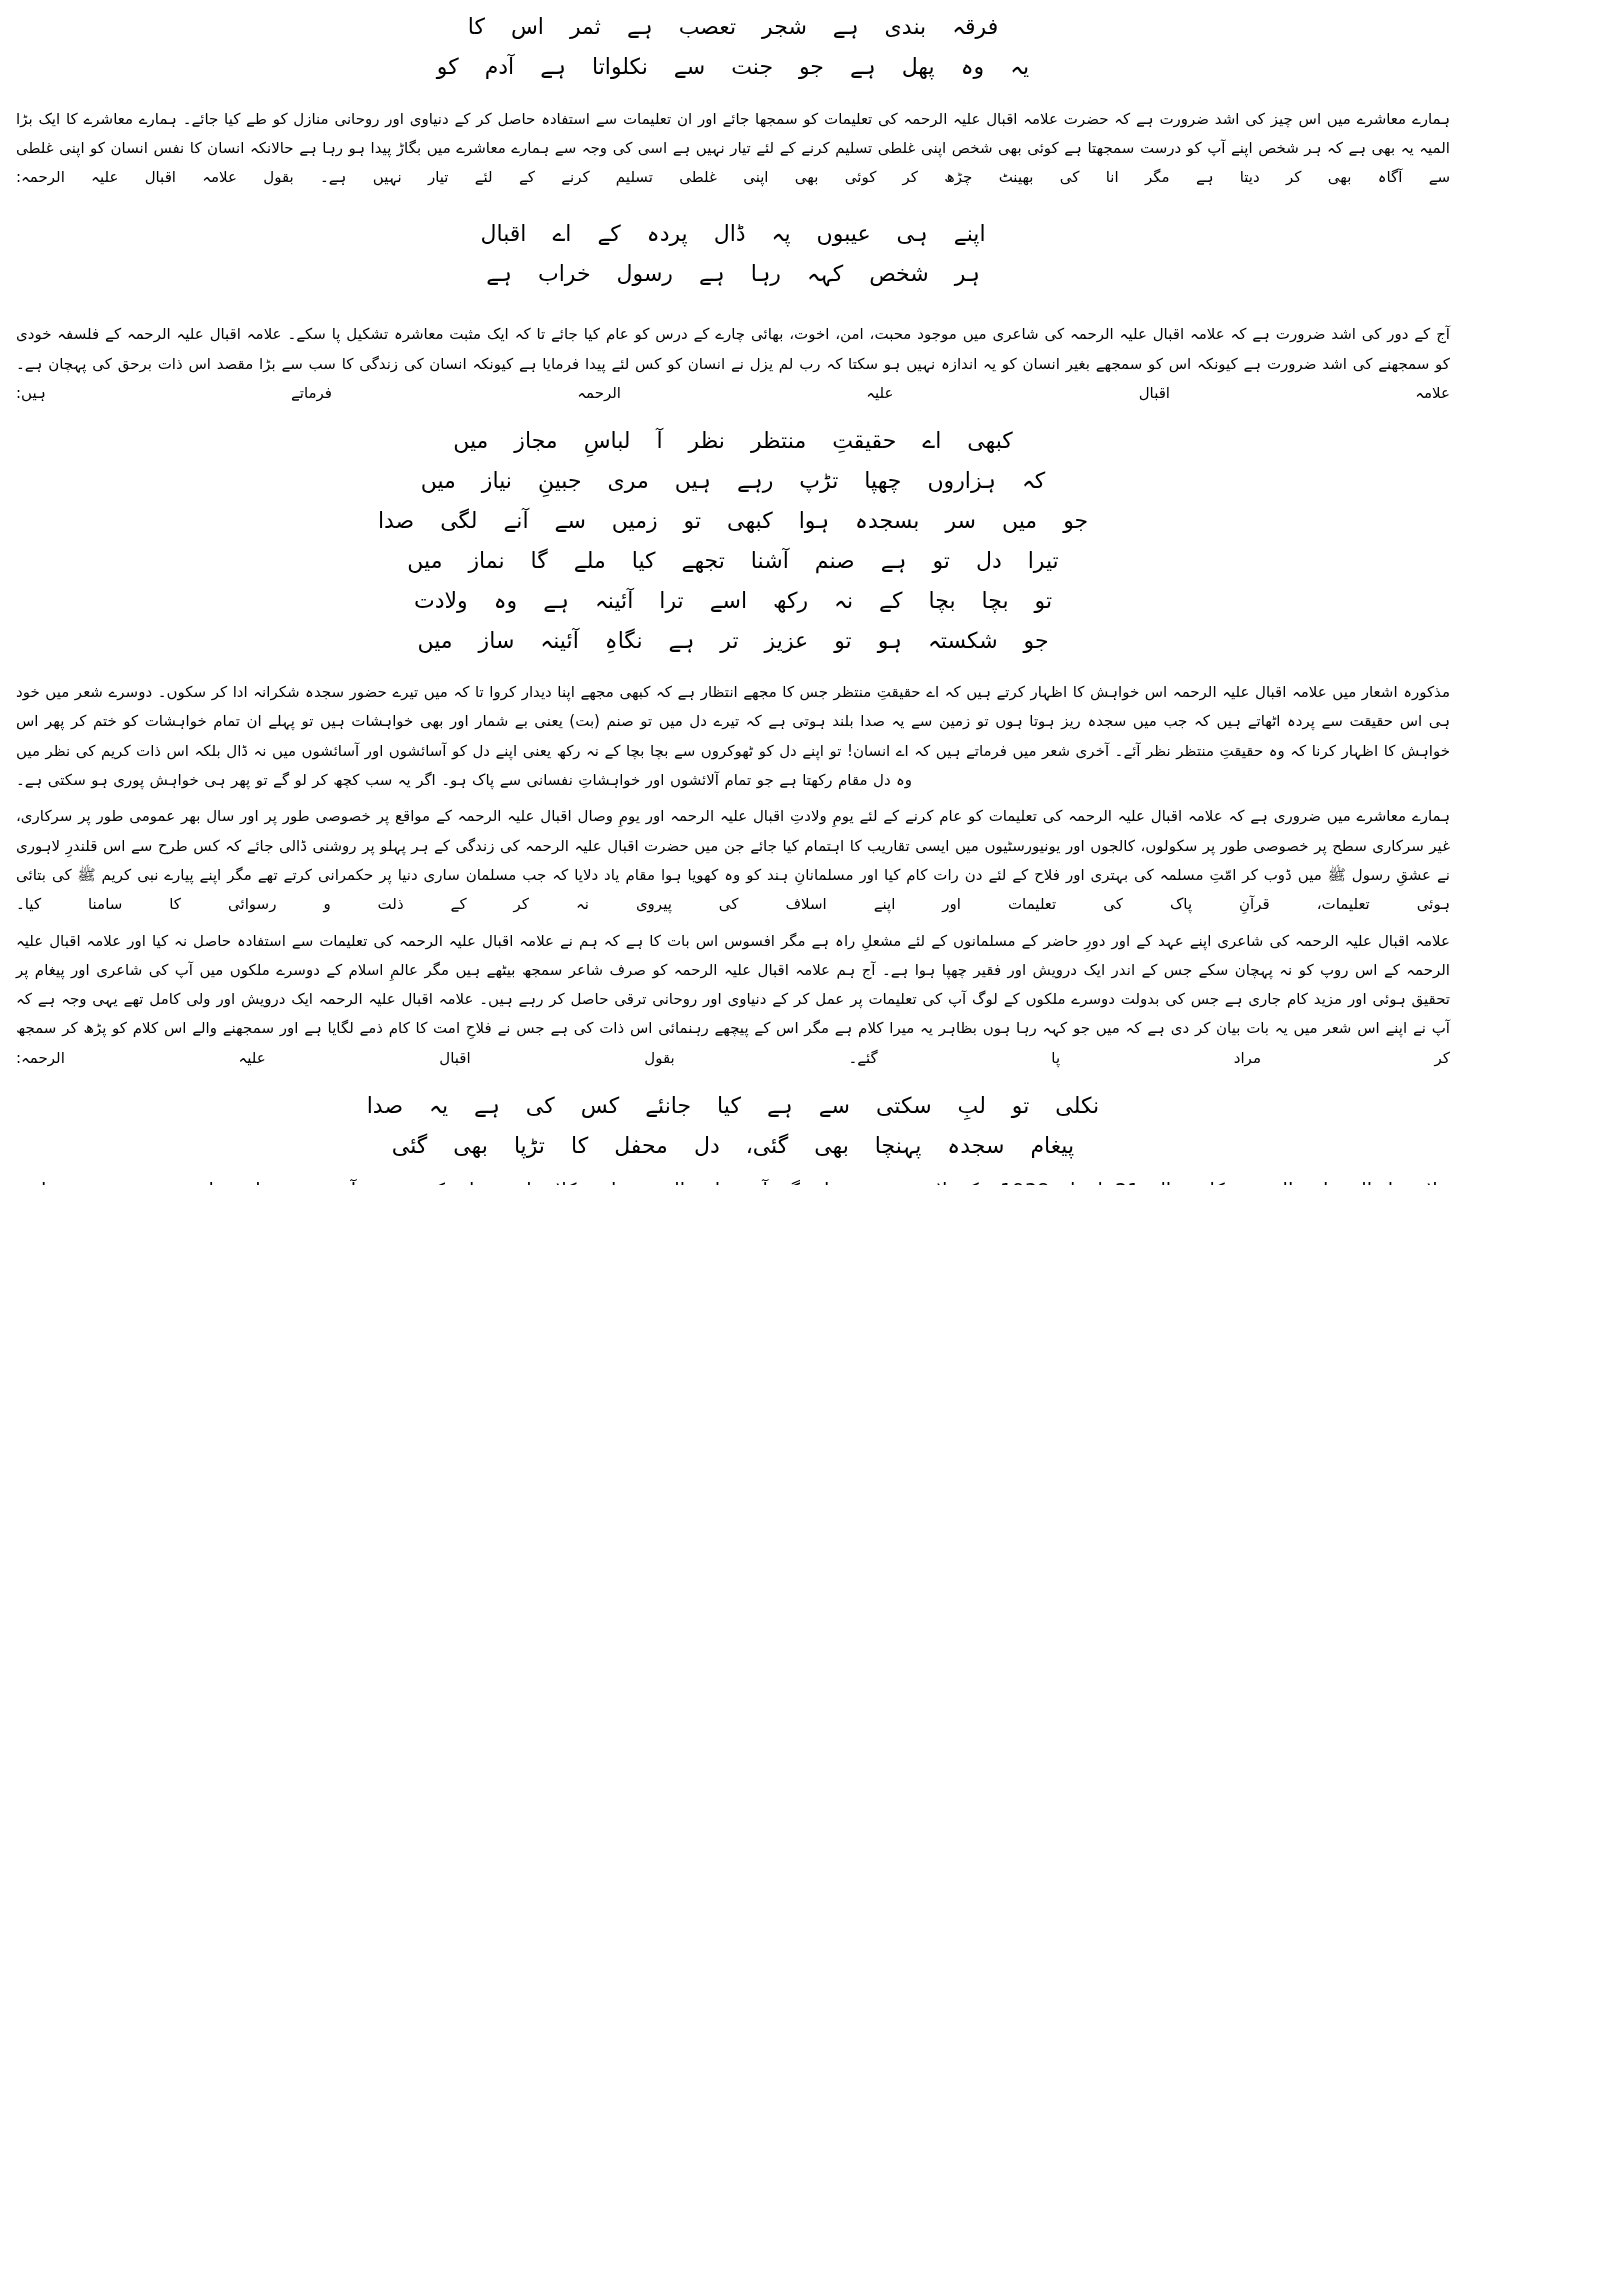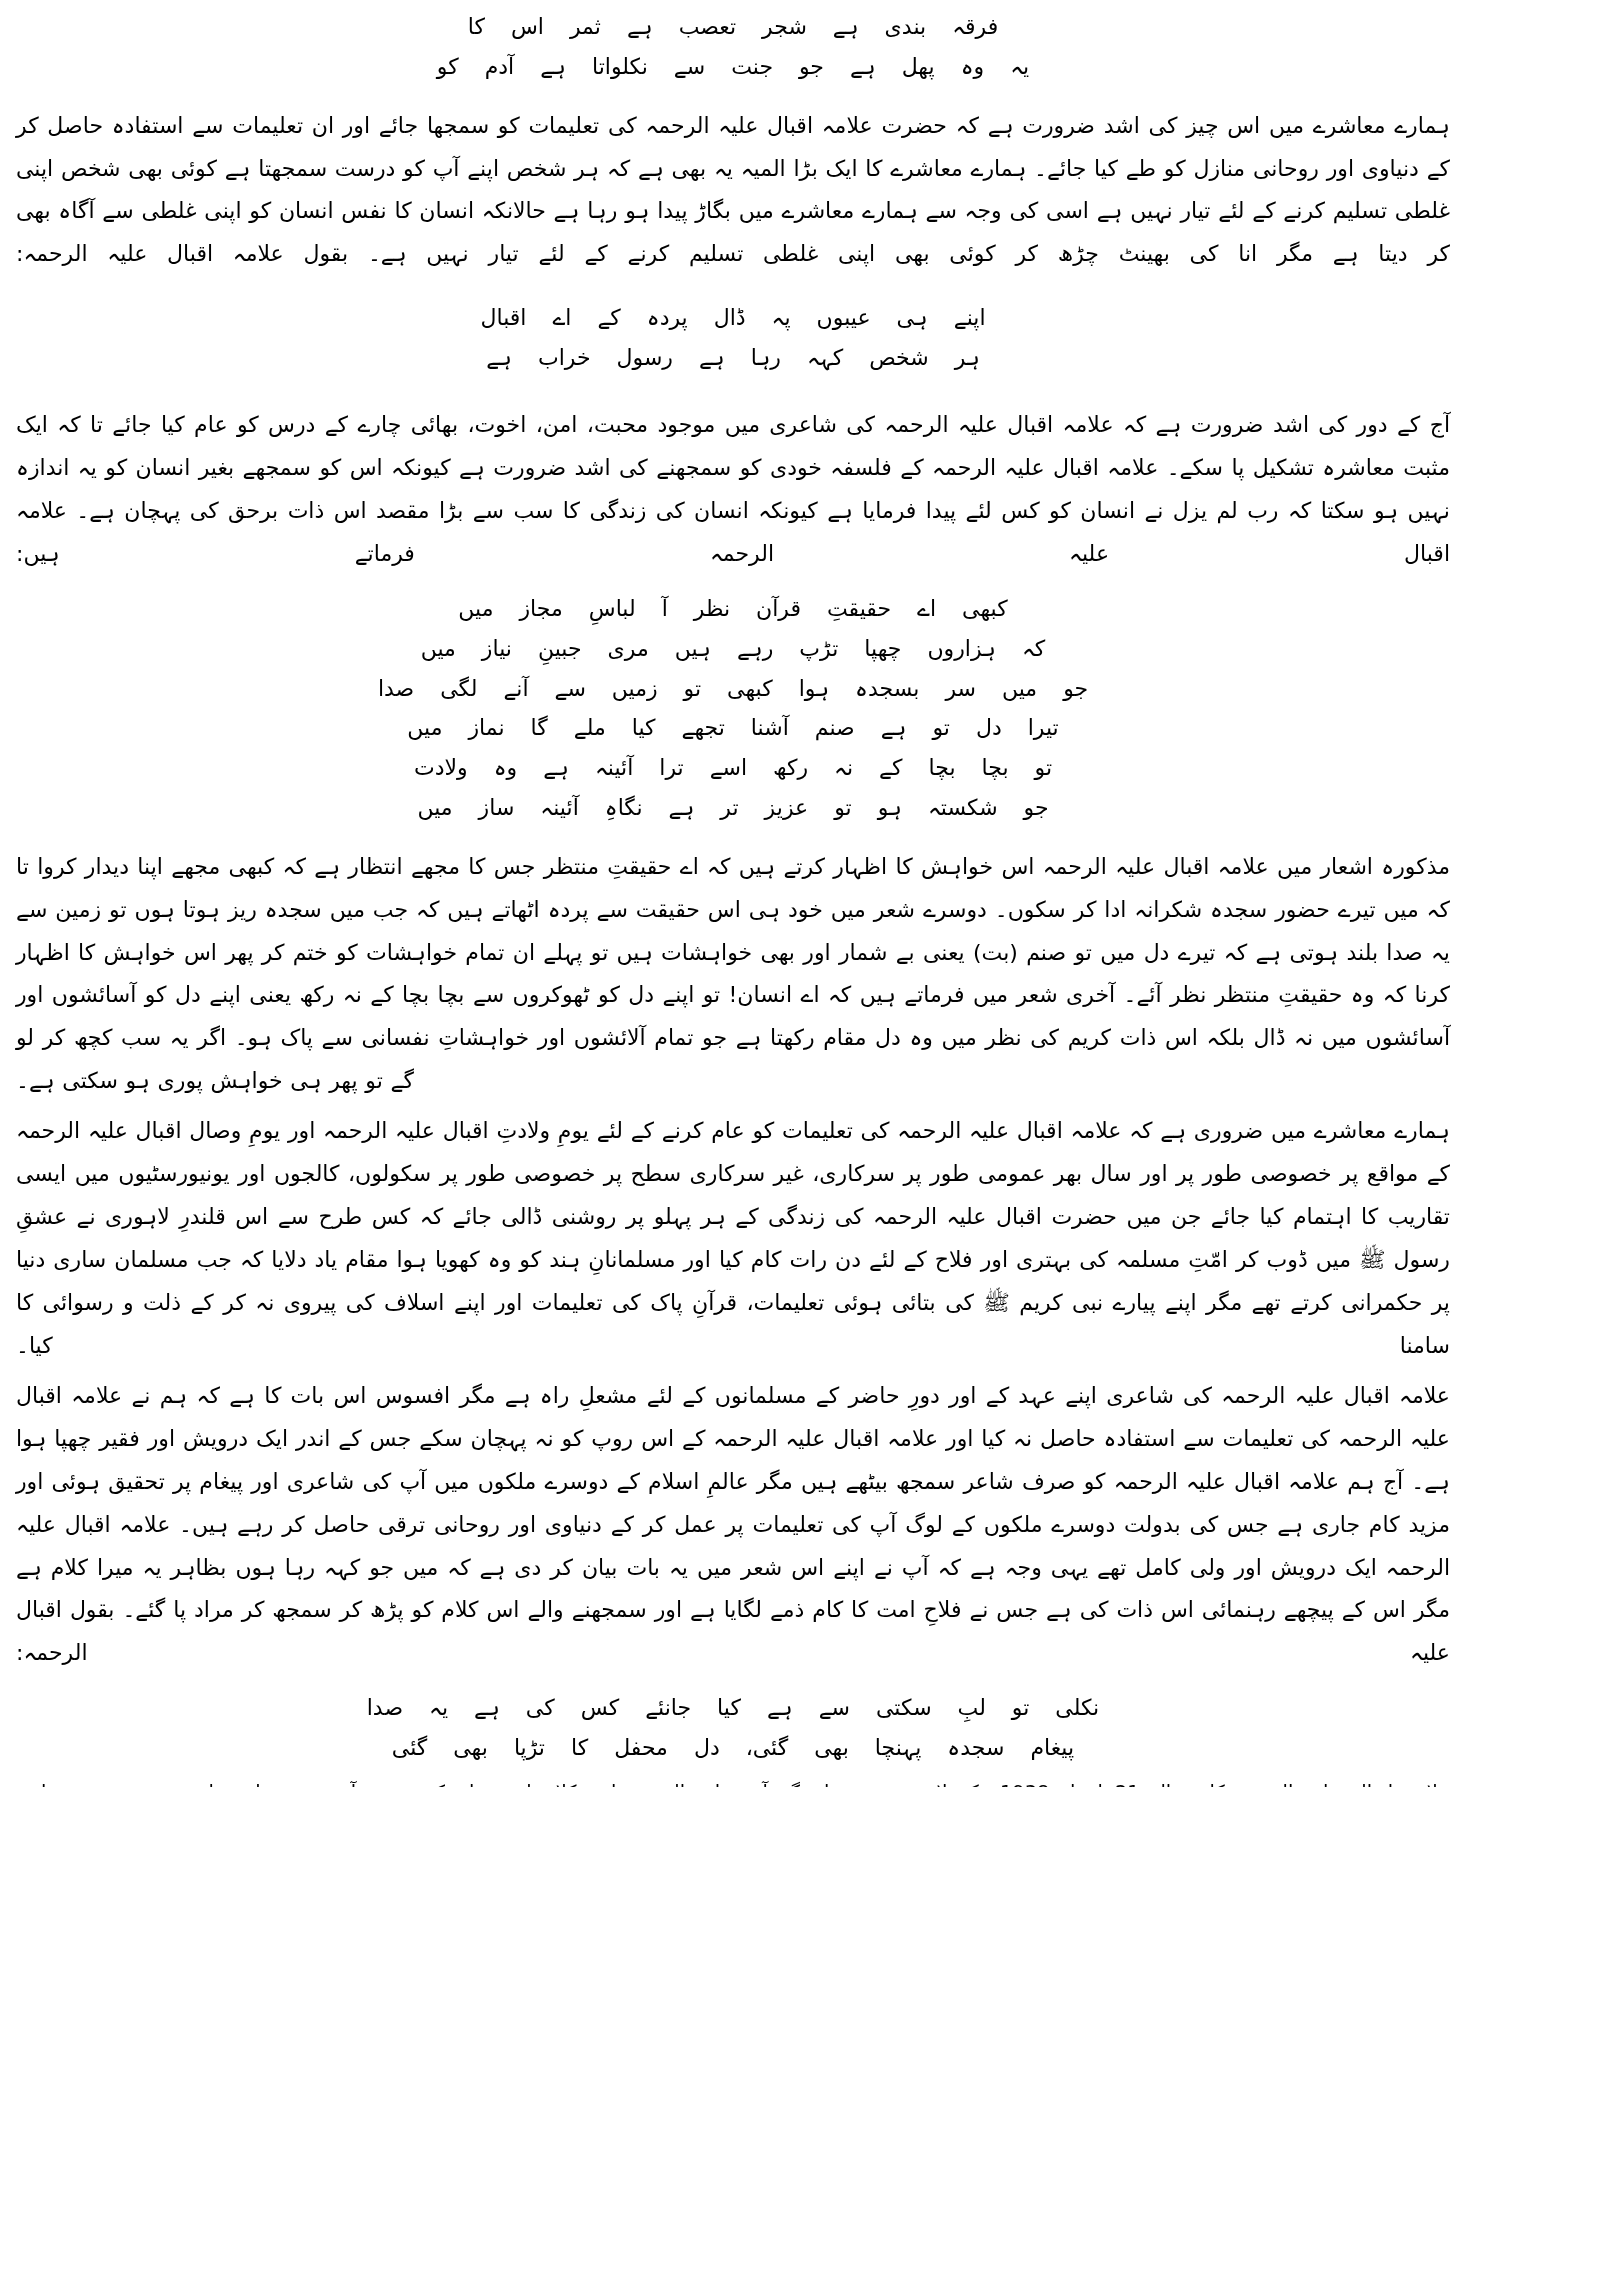--- a/index.html
+++ b/index.html
@@ -30,21 +30,21 @@
     line-height: 1.55;
     letter-spacing: 0.4px;
     word-spacing: 19px;
     white-space: nowrap;
     padding: 2.9px 0;
   }
   .para {
     direction: rtl;
     text-align: justify;
     text-align-last: justify;
-    font-size: 22px;
+    font-size: 15px;
     line-height: 1.95;
     margin: 7.3px 0 2.9px 0;
     word-spacing: 0.7px;
   }
   .para.last-right {
     text-align-last: left;
   }
   .spacer-sm { height: 10.3px; }
   .spacer-md { height: 19px; }
   .tail {
@@ -81,21 +81,21 @@
     <div class="verse">ہر شخص کہہ رہا ہے رسول خراب ہے</div>
   </div>
 
   <div class="spacer-md"></div>
 
   <p class="para">آج کے دور کی اشد ضرورت ہے کہ علامہ اقبال علیہ الرحمہ کی شاعری میں موجود محبت، امن، اخوت، بھائی چارے کے درس کو عام کیا جائے تا کہ ایک مثبت معاشرہ تشکیل پا سکے۔ علامہ اقبال علیہ الرحمہ کے فلسفہ خودی کو سمجھنے کی اشد ضرورت ہے کیونکہ اس کو سمجھے بغیر انسان کو یہ اندازہ نہیں ہو سکتا کہ رب لم یزل نے انسان کو کس لئے پیدا فرمایا ہے کیونکہ انسان کی زندگی کا سب سے بڑا مقصد اس ذات برحق کی پہچان ہے۔ علامہ اقبال علیہ الرحمہ فرماتے ہیں:</p>
 
   <div class="spacer-sm"></div>
 
   <div class="couplet-block">
-    <div class="verse">کبھی اے حقیقتِ قرآن نظر آ لباسِ مجاز میں</div>
+    <div class="verse">کبھی اے حقیقتِ منتظر نظر آ لباسِ مجاز میں</div>
     <div class="verse">کہ ہزاروں چھپا تڑپ رہے ہیں مری جبینِ نیاز میں</div>
     <div class="verse">جو میں سر بسجدہ ہوا کبھی تو زمیں سے آنے لگی صدا</div>
     <div class="verse">تیرا دل تو ہے صنم آشنا تجھے کیا ملے گا نماز میں</div>
     <div class="verse">تو بچا بچا کے نہ رکھ اسے ترا آئینہ ہے وہ ولادت</div>
     <div class="verse">جو شکستہ ہو تو عزیز تر ہے نگاہِ آئینہ ساز میں</div>
   </div>
 
   <div class="spacer-sm"></div>
 
   <p class="para last-right">مذکورہ اشعار میں علامہ اقبال علیہ الرحمہ اس خواہش کا اظہار کرتے ہیں کہ اے حقیقتِ منتظر جس کا مجھے انتظار ہے کہ کبھی مجھے اپنا دیدار کروا تا کہ میں تیرے حضور سجدہ شکرانہ ادا کر سکوں۔ دوسرے شعر میں خود ہی اس حقیقت سے پردہ اٹھاتے ہیں کہ جب میں سجدہ ریز ہوتا ہوں تو زمین سے یہ صدا بلند ہوتی ہے کہ تیرے دل میں تو صنم (بت) یعنی بے شمار اور بھی خواہشات ہیں تو پہلے ان تمام خواہشات کو ختم کر پھر اس خواہش کا اظہار کرنا کہ وہ حقیقتِ منتظر نظر آئے۔ آخری شعر میں فرماتے ہیں کہ اے انسان! تو اپنے دل کو ٹھوکروں سے بچا بچا کے نہ رکھ یعنی اپنے دل کو آسائشوں اور آسائشوں میں نہ ڈال بلکہ اس ذات کریم کی نظر میں وہ دل مقام رکھتا ہے جو تمام آلائشوں اور خواہشاتِ نفسانی سے پاک ہو۔ اگر یہ سب کچھ کر لو گے تو پھر ہی خواہش پوری ہو سکتی ہے۔</p>

